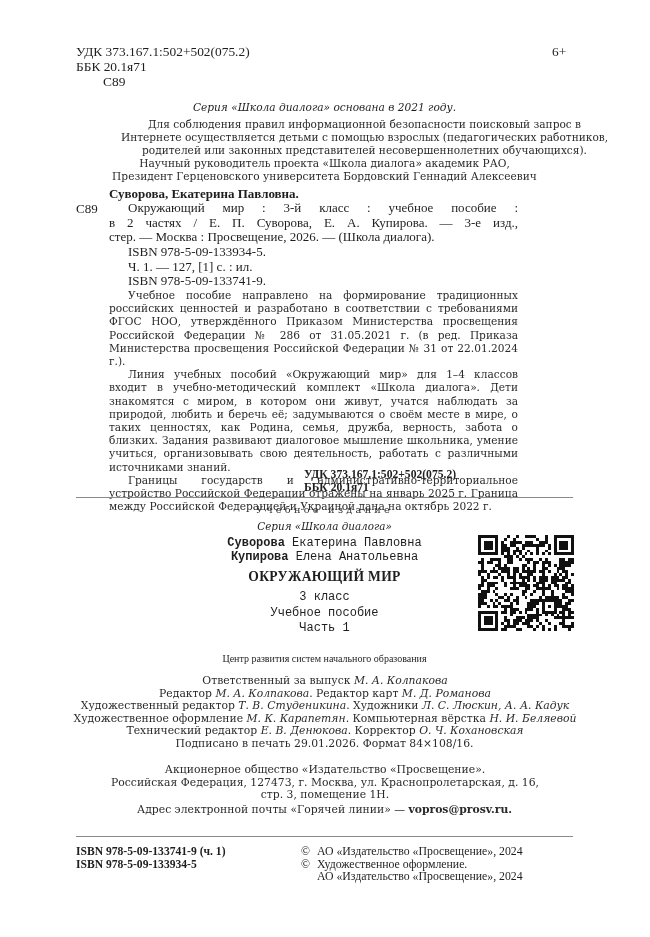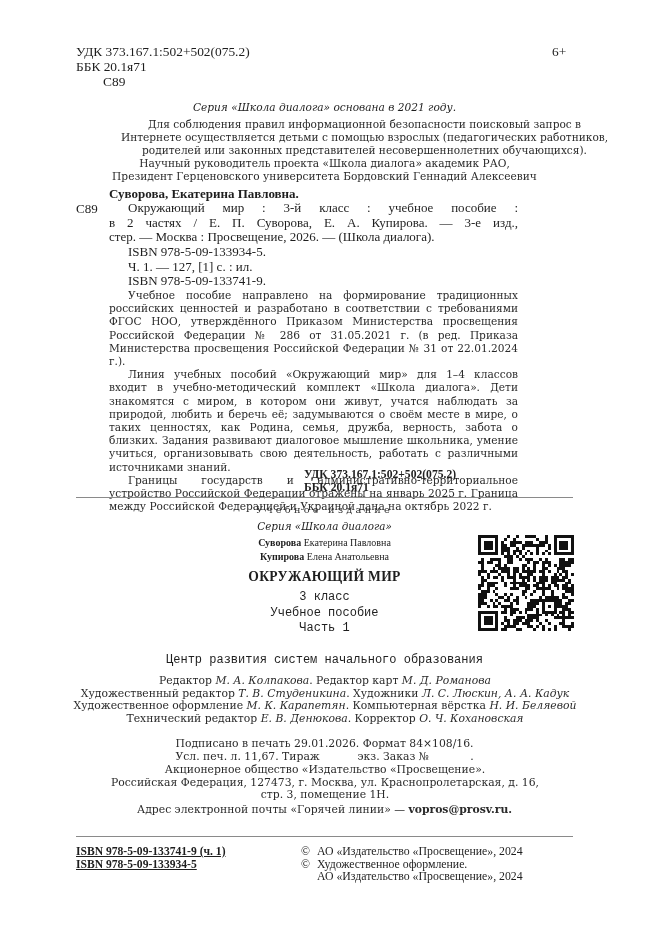--- a/index.html
+++ b/index.html
@@ -36,34 +36,34 @@
 
     #udk-repeat { left: 304px; top: 468px; font-size: 11.6px; line-height: 13px; font-weight: bold; font-family: "Liberation Serif", serif; }
 
     .rule { left: 76px; width: 497px; height: 1px; background: #8a8a8a; }
     #rule-1 { top: 497px; }
     #rule-2 { top: 836px; }
 
     
     #edition-type { left: 76px; width: 497px; top: 504px; font-size: 9.8px; letter-spacing: 3.2px; color: #333; }
     #imprint-series { left: 76px; width: 497px; top: 520px; font-size: 10.4px; }
-    #imprint-authors { left: 76px; width: 497px; top: 536px; font-size: 10px; line-height: 14px; font-family: Liberation Serif, serif; }
+    #imprint-authors { left: 76px; width: 497px; top: 536px; font-size: 12px; line-height: 14px; font-family: Liberation Mono, monospace; }
     #book-title { left: 76px; width: 497px; top: 569px; font-size: 13.6px; font-weight: bold; font-family: "Liberation Serif", serif; letter-spacing: 0.3px; }
     #book-meta { left: 76px; width: 497px; top: 590px; font-size: 12px; line-height: 15.6px; font-family: Liberation Mono, monospace; }
 
     #qr { left: 478px; top: 535px; width: 96px; height: 96px; }
 
-    #center-name { left: 76px; width: 497px; top: 653px; font-size: 12px; font-family: Liberation Mono, monospace; }
+    #center-name { left: 76px; width: 497px; top: 653px; font-size: 10px; font-family: Liberation Serif, serif; }
     #staff { left: 60px; width: 530px; top: 675px; font-size: 10.8px; line-height: 12.5px; color: #2a2a2a; }
     #staff div { white-space: nowrap; }
     #print-info { left: 76px; width: 497px; top: 738px; font-size: 10.8px; line-height: 12.5px; color: #2a2a2a; }
     #publisher { left: 60px; width: 530px; top: 764px; font-size: 10.8px; line-height: 12.5px; color: #2a2a2a; }
     #hotline { left: 76px; width: 497px; top: 803px; font-size: 10.8px; color: #2a2a2a; }
 
-    #isbn-block { left: 76px; top: 845px; font-size: 11.6px; line-height: 13px; font-weight: bold; font-family: "Liberation Serif", serif; text-decoration: underline; }
+    #isbn-block { left: 76px; top: 845px; font-size: 11.6px; line-height: 13px; font-weight: bold; font-family: "Liberation Serif", serif; }
     #isbn-block div { white-space: nowrap; }
     #copyright-block { left: 301px; top: 845px; font-size: 11.8px; line-height: 12.6px; font-family: "Liberation Serif", serif; }
     #copyright-block .row { display: flex; white-space: nowrap; }
     #copyright-block .sym { width: 16px; flex: none; }
   </style>
 </head>
 <body>
 
 <div id="udk-head" class="abs">
   <div>УДК 373.167.1:502+502(075.2)</div>
@@ -120,29 +120,29 @@
   <div>Часть 1</div>
 </div>
 
 <svg id="qr" class="abs" viewBox="0 0 33 33" shape-rendering="crispEdges">
     <path d="M0 0h1v1h-1zM1 0h1v1h-1zM2 0h1v1h-1zM3 0h1v1h-1zM4 0h1v1h-1zM5 0h1v1h-1zM6 0h1v1h-1zM10 0h1v1h-1zM13 0h1v1h-1zM16 0h1v1h-1zM17 0h1v1h-1zM18 0h1v1h-1zM19 0h1v1h-1zM23 0h1v1h-1zM26 0h1v1h-1zM27 0h1v1h-1zM28 0h1v1h-1zM29 0h1v1h-1zM30 0h1v1h-1zM31 0h1v1h-1zM32 0h1v1h-1zM0 1h1v1h-1zM6 1h1v1h-1zM9 1h1v1h-1zM12 1h1v1h-1zM20 1h1v1h-1zM23 1h1v1h-1zM26 1h1v1h-1zM32 1h1v1h-1zM0 2h1v1h-1zM2 2h1v1h-1zM3 2h1v1h-1zM4 2h1v1h-1zM6 2h1v1h-1zM8 2h1v1h-1zM11 2h1v1h-1zM12 2h1v1h-1zM13 2h1v1h-1zM14 2h1v1h-1zM16 2h1v1h-1zM17 2h1v1h-1zM18 2h1v1h-1zM21 2h1v1h-1zM22 2h1v1h-1zM23 2h1v1h-1zM26 2h1v1h-1zM28 2h1v1h-1zM29 2h1v1h-1zM30 2h1v1h-1zM32 2h1v1h-1zM0 3h1v1h-1zM2 3h1v1h-1zM3 3h1v1h-1zM4 3h1v1h-1zM6 3h1v1h-1zM8 3h1v1h-1zM9 3h1v1h-1zM11 3h1v1h-1zM12 3h1v1h-1zM15 3h1v1h-1zM16 3h1v1h-1zM17 3h1v1h-1zM18 3h1v1h-1zM19 3h1v1h-1zM20 3h1v1h-1zM21 3h1v1h-1zM22 3h1v1h-1zM24 3h1v1h-1zM26 3h1v1h-1zM28 3h1v1h-1zM29 3h1v1h-1zM30 3h1v1h-1zM32 3h1v1h-1zM0 4h1v1h-1zM2 4h1v1h-1zM3 4h1v1h-1zM4 4h1v1h-1zM6 4h1v1h-1zM8 4h1v1h-1zM9 4h1v1h-1zM10 4h1v1h-1zM13 4h1v1h-1zM15 4h1v1h-1zM20 4h1v1h-1zM24 4h1v1h-1zM26 4h1v1h-1zM28 4h1v1h-1zM29 4h1v1h-1zM30 4h1v1h-1zM32 4h1v1h-1zM0 5h1v1h-1zM6 5h1v1h-1zM8 5h1v1h-1zM9 5h1v1h-1zM10 5h1v1h-1zM12 5h1v1h-1zM13 5h1v1h-1zM14 5h1v1h-1zM17 5h1v1h-1zM20 5h1v1h-1zM23 5h1v1h-1zM26 5h1v1h-1zM32 5h1v1h-1zM0 6h1v1h-1zM1 6h1v1h-1zM2 6h1v1h-1zM3 6h1v1h-1zM4 6h1v1h-1zM5 6h1v1h-1zM6 6h1v1h-1zM8 6h1v1h-1zM10 6h1v1h-1zM12 6h1v1h-1zM14 6h1v1h-1zM16 6h1v1h-1zM18 6h1v1h-1zM20 6h1v1h-1zM22 6h1v1h-1zM24 6h1v1h-1zM26 6h1v1h-1zM27 6h1v1h-1zM28 6h1v1h-1zM29 6h1v1h-1zM30 6h1v1h-1zM31 6h1v1h-1zM32 6h1v1h-1zM9 7h1v1h-1zM10 7h1v1h-1zM11 7h1v1h-1zM13 7h1v1h-1zM15 7h1v1h-1zM1 8h1v1h-1zM4 8h1v1h-1zM5 8h1v1h-1zM6 8h1v1h-1zM7 8h1v1h-1zM10 8h1v1h-1zM11 8h1v1h-1zM14 8h1v1h-1zM16 8h1v1h-1zM17 8h1v1h-1zM18 8h1v1h-1zM21 8h1v1h-1zM23 8h1v1h-1zM28 8h1v1h-1zM29 8h1v1h-1zM31 8h1v1h-1zM32 8h1v1h-1zM0 9h1v1h-1zM1 9h1v1h-1zM3 9h1v1h-1zM4 9h1v1h-1zM7 9h1v1h-1zM10 9h1v1h-1zM11 9h1v1h-1zM17 9h1v1h-1zM19 9h1v1h-1zM20 9h1v1h-1zM22 9h1v1h-1zM23 9h1v1h-1zM24 9h1v1h-1zM28 9h1v1h-1zM29 9h1v1h-1zM30 9h1v1h-1zM31 9h1v1h-1zM32 9h1v1h-1zM1 10h1v1h-1zM6 10h1v1h-1zM7 10h1v1h-1zM9 10h1v1h-1zM15 10h1v1h-1zM16 10h1v1h-1zM19 10h1v1h-1zM22 10h1v1h-1zM24 10h1v1h-1zM26 10h1v1h-1zM28 10h1v1h-1zM29 10h1v1h-1zM30 10h1v1h-1zM31 10h1v1h-1zM1 11h1v1h-1zM5 11h1v1h-1zM7 11h1v1h-1zM8 11h1v1h-1zM9 11h1v1h-1zM10 11h1v1h-1zM12 11h1v1h-1zM13 11h1v1h-1zM15 11h1v1h-1zM17 11h1v1h-1zM19 11h1v1h-1zM22 11h1v1h-1zM23 11h1v1h-1zM27 11h1v1h-1zM28 11h1v1h-1zM29 11h1v1h-1zM0 12h1v1h-1zM1 12h1v1h-1zM2 12h1v1h-1zM4 12h1v1h-1zM5 12h1v1h-1zM6 12h1v1h-1zM8 12h1v1h-1zM9 12h1v1h-1zM10 12h1v1h-1zM12 12h1v1h-1zM13 12h1v1h-1zM15 12h1v1h-1zM16 12h1v1h-1zM17 12h1v1h-1zM18 12h1v1h-1zM19 12h1v1h-1zM21 12h1v1h-1zM22 12h1v1h-1zM24 12h1v1h-1zM27 12h1v1h-1zM29 12h1v1h-1zM30 12h1v1h-1zM0 13h1v1h-1zM3 13h1v1h-1zM7 13h1v1h-1zM10 13h1v1h-1zM12 13h1v1h-1zM14 13h1v1h-1zM17 13h1v1h-1zM18 13h1v1h-1zM22 13h1v1h-1zM26 13h1v1h-1zM28 13h1v1h-1zM30 13h1v1h-1zM32 13h1v1h-1zM1 14h1v1h-1zM3 14h1v1h-1zM5 14h1v1h-1zM6 14h1v1h-1zM8 14h1v1h-1zM10 14h1v1h-1zM11 14h1v1h-1zM12 14h1v1h-1zM14 14h1v1h-1zM15 14h1v1h-1zM16 14h1v1h-1zM17 14h1v1h-1zM19 14h1v1h-1zM21 14h1v1h-1zM22 14h1v1h-1zM23 14h1v1h-1zM25 14h1v1h-1zM26 14h1v1h-1zM27 14h1v1h-1zM29 14h1v1h-1zM30 14h1v1h-1zM1 15h1v1h-1zM2 15h1v1h-1zM8 15h1v1h-1zM12 15h1v1h-1zM15 15h1v1h-1zM17 15h1v1h-1zM19 15h1v1h-1zM21 15h1v1h-1zM22 15h1v1h-1zM23 15h1v1h-1zM25 15h1v1h-1zM26 15h1v1h-1zM27 15h1v1h-1zM28 15h1v1h-1zM29 15h1v1h-1zM31 15h1v1h-1zM1 16h1v1h-1zM3 16h1v1h-1zM4 16h1v1h-1zM5 16h1v1h-1zM6 16h1v1h-1zM9 16h1v1h-1zM11 16h1v1h-1zM12 16h1v1h-1zM13 16h1v1h-1zM14 16h1v1h-1zM15 16h1v1h-1zM16 16h1v1h-1zM20 16h1v1h-1zM21 16h1v1h-1zM22 16h1v1h-1zM25 16h1v1h-1zM26 16h1v1h-1zM30 16h1v1h-1zM31 16h1v1h-1zM0 17h1v1h-1zM1 17h1v1h-1zM3 17h1v1h-1zM4 17h1v1h-1zM5 17h1v1h-1zM9 17h1v1h-1zM12 17h1v1h-1zM14 17h1v1h-1zM15 17h1v1h-1zM16 17h1v1h-1zM17 17h1v1h-1zM19 17h1v1h-1zM20 17h1v1h-1zM22 17h1v1h-1zM24 17h1v1h-1zM26 17h1v1h-1zM27 17h1v1h-1zM29 17h1v1h-1zM30 17h1v1h-1zM32 17h1v1h-1zM0 18h1v1h-1zM3 18h1v1h-1zM6 18h1v1h-1zM11 18h1v1h-1zM12 18h1v1h-1zM13 18h1v1h-1zM16 18h1v1h-1zM17 18h1v1h-1zM20 18h1v1h-1zM21 18h1v1h-1zM22 18h1v1h-1zM23 18h1v1h-1zM24 18h1v1h-1zM27 18h1v1h-1zM29 18h1v1h-1zM30 18h1v1h-1zM31 18h1v1h-1zM32 18h1v1h-1zM1 19h1v1h-1zM2 19h1v1h-1zM3 19h1v1h-1zM5 19h1v1h-1zM15 19h1v1h-1zM16 19h1v1h-1zM19 19h1v1h-1zM22 19h1v1h-1zM25 19h1v1h-1zM30 19h1v1h-1zM31 19h1v1h-1zM32 19h1v1h-1zM0 20h1v1h-1zM1 20h1v1h-1zM2 20h1v1h-1zM6 20h1v1h-1zM9 20h1v1h-1zM11 20h1v1h-1zM15 20h1v1h-1zM18 20h1v1h-1zM22 20h1v1h-1zM25 20h1v1h-1zM29 20h1v1h-1zM32 20h1v1h-1zM0 21h1v1h-1zM1 21h1v1h-1zM2 21h1v1h-1zM7 21h1v1h-1zM8 21h1v1h-1zM10 21h1v1h-1zM13 21h1v1h-1zM16 21h1v1h-1zM21 21h1v1h-1zM23 21h1v1h-1zM24 21h1v1h-1zM25 21h1v1h-1zM26 21h1v1h-1zM27 21h1v1h-1zM29 21h1v1h-1zM30 21h1v1h-1zM0 22h1v1h-1zM1 22h1v1h-1zM4 22h1v1h-1zM6 22h1v1h-1zM9 22h1v1h-1zM10 22h1v1h-1zM12 22h1v1h-1zM13 22h1v1h-1zM18 22h1v1h-1zM19 22h1v1h-1zM20 22h1v1h-1zM21 22h1v1h-1zM22 22h1v1h-1zM23 22h1v1h-1zM24 22h1v1h-1zM25 22h1v1h-1zM26 22h1v1h-1zM27 22h1v1h-1zM28 22h1v1h-1zM31 22h1v1h-1zM32 22h1v1h-1zM0 23h1v1h-1zM1 23h1v1h-1zM2 23h1v1h-1zM5 23h1v1h-1zM7 23h1v1h-1zM11 23h1v1h-1zM13 23h1v1h-1zM17 23h1v1h-1zM18 23h1v1h-1zM19 23h1v1h-1zM20 23h1v1h-1zM22 23h1v1h-1zM26 23h1v1h-1zM27 23h1v1h-1zM28 23h1v1h-1zM30 23h1v1h-1zM31 23h1v1h-1zM0 24h1v1h-1zM3 24h1v1h-1zM5 24h1v1h-1zM6 24h1v1h-1zM8 24h1v1h-1zM9 24h1v1h-1zM10 24h1v1h-1zM11 24h1v1h-1zM17 24h1v1h-1zM18 24h1v1h-1zM19 24h1v1h-1zM22 24h1v1h-1zM24 24h1v1h-1zM26 24h1v1h-1zM27 24h1v1h-1zM28 24h1v1h-1zM29 24h1v1h-1zM30 24h1v1h-1zM9 25h1v1h-1zM11 25h1v1h-1zM12 25h1v1h-1zM13 25h1v1h-1zM16 25h1v1h-1zM17 25h1v1h-1zM18 25h1v1h-1zM20 25h1v1h-1zM22 25h1v1h-1zM26 25h1v1h-1zM29 25h1v1h-1zM30 25h1v1h-1zM31 25h1v1h-1zM0 26h1v1h-1zM1 26h1v1h-1zM2 26h1v1h-1zM3 26h1v1h-1zM4 26h1v1h-1zM5 26h1v1h-1zM6 26h1v1h-1zM8 26h1v1h-1zM9 26h1v1h-1zM11 26h1v1h-1zM12 26h1v1h-1zM14 26h1v1h-1zM16 26h1v1h-1zM20 26h1v1h-1zM22 26h1v1h-1zM23 26h1v1h-1zM24 26h1v1h-1zM25 26h1v1h-1zM26 26h1v1h-1zM28 26h1v1h-1zM29 26h1v1h-1zM31 26h1v1h-1zM32 26h1v1h-1zM0 27h1v1h-1zM6 27h1v1h-1zM11 27h1v1h-1zM17 27h1v1h-1zM18 27h1v1h-1zM19 27h1v1h-1zM20 27h1v1h-1zM21 27h1v1h-1zM23 27h1v1h-1zM25 27h1v1h-1zM27 27h1v1h-1zM29 27h1v1h-1zM31 27h1v1h-1zM0 28h1v1h-1zM2 28h1v1h-1zM3 28h1v1h-1zM4 28h1v1h-1zM6 28h1v1h-1zM9 28h1v1h-1zM13 28h1v1h-1zM14 28h1v1h-1zM15 28h1v1h-1zM17 28h1v1h-1zM18 28h1v1h-1zM19 28h1v1h-1zM20 28h1v1h-1zM26 28h1v1h-1zM27 28h1v1h-1zM28 28h1v1h-1zM29 28h1v1h-1zM30 28h1v1h-1zM31 28h1v1h-1zM32 28h1v1h-1zM0 29h1v1h-1zM2 29h1v1h-1zM3 29h1v1h-1zM4 29h1v1h-1zM6 29h1v1h-1zM9 29h1v1h-1zM10 29h1v1h-1zM12 29h1v1h-1zM13 29h1v1h-1zM14 29h1v1h-1zM16 29h1v1h-1zM17 29h1v1h-1zM18 29h1v1h-1zM20 29h1v1h-1zM23 29h1v1h-1zM29 29h1v1h-1zM0 30h1v1h-1zM2 30h1v1h-1zM3 30h1v1h-1zM4 30h1v1h-1zM6 30h1v1h-1zM8 30h1v1h-1zM10 30h1v1h-1zM12 30h1v1h-1zM13 30h1v1h-1zM15 30h1v1h-1zM16 30h1v1h-1zM17 30h1v1h-1zM21 30h1v1h-1zM24 30h1v1h-1zM28 30h1v1h-1zM29 30h1v1h-1zM32 30h1v1h-1zM0 31h1v1h-1zM6 31h1v1h-1zM9 31h1v1h-1zM10 31h1v1h-1zM11 31h1v1h-1zM12 31h1v1h-1zM17 31h1v1h-1zM18 31h1v1h-1zM20 31h1v1h-1zM22 31h1v1h-1zM26 31h1v1h-1zM29 31h1v1h-1zM30 31h1v1h-1zM31 31h1v1h-1zM32 31h1v1h-1zM0 32h1v1h-1zM1 32h1v1h-1zM2 32h1v1h-1zM3 32h1v1h-1zM4 32h1v1h-1zM5 32h1v1h-1zM6 32h1v1h-1zM8 32h1v1h-1zM9 32h1v1h-1zM13 32h1v1h-1zM14 32h1v1h-1zM19 32h1v1h-1zM22 32h1v1h-1zM24 32h1v1h-1zM26 32h1v1h-1zM31 32h1v1h-1z" fill="#111111"></path>
   </svg>
 
 <div id="center-name" class="abs center">Центр развития систем начального образования</div>
 
 <div id="staff" class="abs center">
+    <div><span>Ответственный за выпуск </span><span class="it">М. А. Колпакова</span></div>
     <div><span>Редактор </span><span class="it">М. А. Колпакова</span><span>. Редактор карт </span><span class="it">М. Д. Романова</span></div>
     <div><span>Художественный редактор </span><span class="it">Т. В. Студеникина</span><span>. Художники </span><span class="it">Л. С. Люскин, А. А. Кадук</span></div>
     <div><span>Художественное оформление </span><span class="it">М. К. Карапетян</span><span>. Компьютерная вёрстка </span><span class="it">Н. И. Беляевой</span></div>
     <div><span>Технический редактор </span><span class="it">Е. В. Денюкова</span><span>. Корректор </span><span class="it">О. Ч. Кохановская</span></div>
   </div>
 
 <div id="print-info" class="abs center">
   <div>Подписано в печать 29.01.2026. Формат 84×108/16.</div>
-  <div style="white-space:pre">Усл. печ. л. 11,67. Тираж           экз. Заказ №            .</div>
 </div>
 
 <div id="publisher" class="abs center">
   <div>Акционерное общество «Издательство «Просвещение».</div>
   <div>Российская Федерация, 127473, г. Москва, ул. Краснопролетарская, д. 16,</div>
   <div>стр. 3, помещение 1Н.</div>
 </div>
 
 <div id="hotline" class="abs center">
   <span>Адрес электронной почты «Горячей линии» — </span><span class="b">vopros@prosv.ru.</span>

